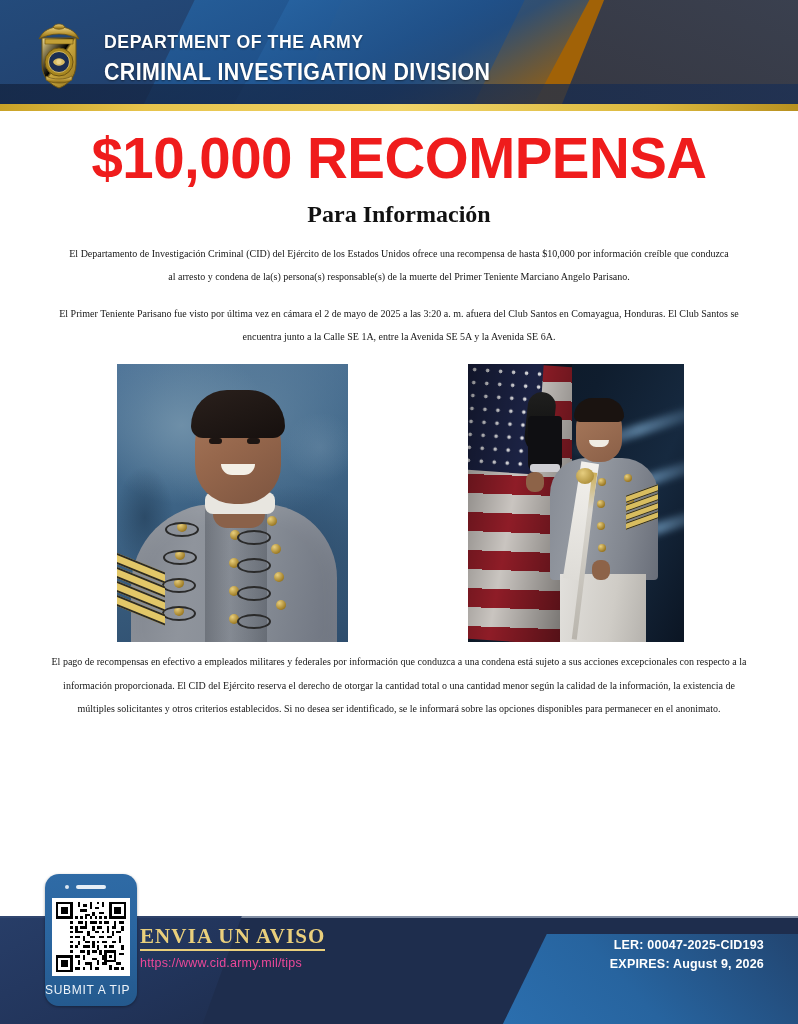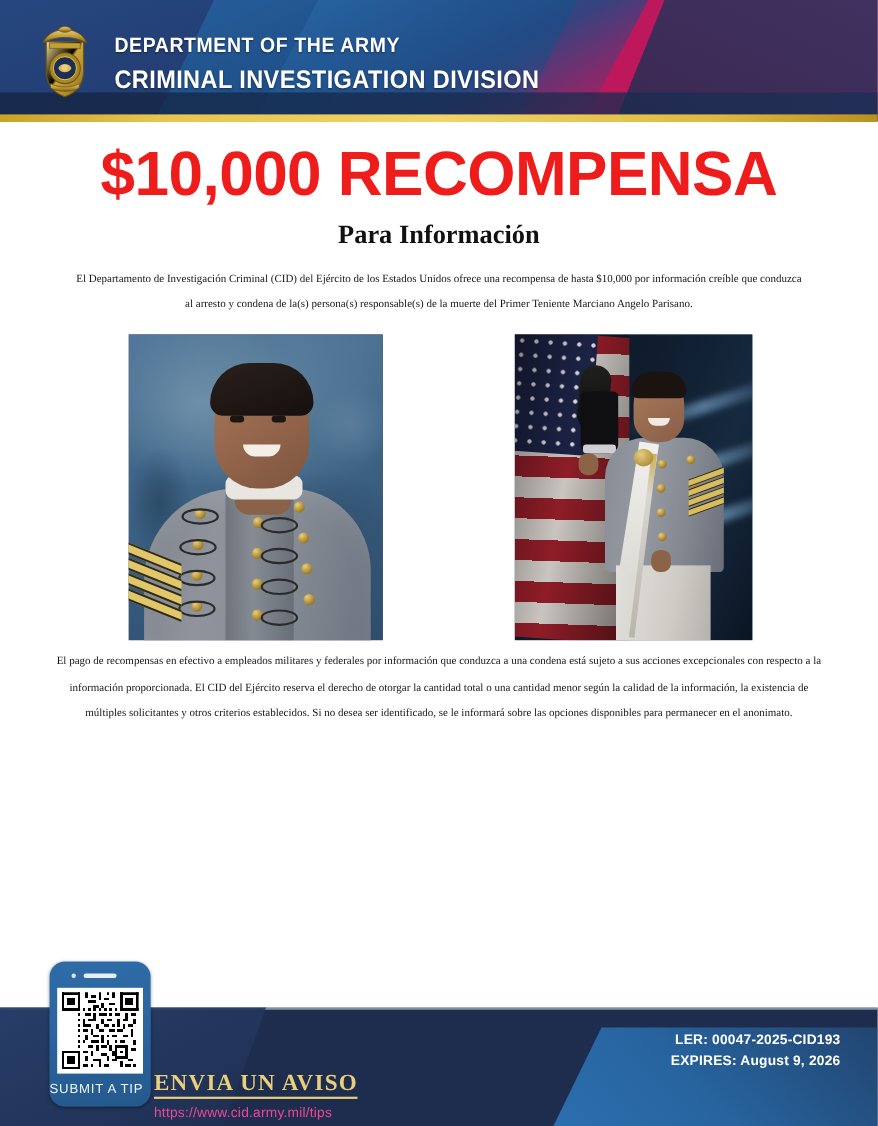--- a/index.html
+++ b/index.html
@@ -15,21 +15,21 @@
     font-family: "Liberation Serif", serif;
     color: #111111;
   }
 
   
   .header {
     position: absolute;
     left: 0; top: 0;
     width: 798px;
     height: 110px;
-    background: #be185d;
+    background: #a16207;
     overflow: hidden;
   }
   .hdr-wedge-a {
     position: absolute;
     left: -60px; top: -40px;
     width: 420px; height: 260px;
     background: linear-gradient(160deg, #1e4e87 0%, #1b3f73 55%, #1b2c4f 100%);
     transform: skewX(-24deg);
     transform-origin: top left;
     opacity: 0.95;
@@ -506,21 +506,20 @@
   .ftr-envia {
     font-family: "Liberation Serif", serif;
     font-weight: bold;
     font-size: 21px;
     letter-spacing: 1.1px;
     color: #e9cf7c;
     border-bottom: 2px solid #e9cf7c;
     display: inline-block;
     padding-bottom: 1px;
     line-height: 24px;
-    margin-top: 48px;
   }
   .ftr-anon {
     font-family: "Liberation Serif", serif;
     font-weight: bold;
     font-size: 15.5px;
     color: #ffffff;
     margin-top: 6px;
     line-height: 19px;
   }
   .ftr-url {
@@ -593,20 +592,21 @@
   </div>
 </div>
 <div class="gold-rule"></div>
 
 <div class="sheet">
 
   <div class="reward-headline">$10,000 RECOMPENSA</div>
   <div class="sub-headline">Para Información</div>
 
   <p class="para">El Departamento de Investigación Criminal (CID) del Ejército de los Estados Unidos ofrece una recompensa de hasta $10,000 por información creíble que conduzca al arresto y condena de la(s) persona(s) responsable(s) de la muerte del Primer Teniente Marciano Angelo Parisano.</p>
+  <p class="para tight">El Primer Teniente Parisano fue visto por última vez en cámara el 2 de mayo de 2025 a las 3:20 a. m. afuera del Club Santos en Comayagua, Honduras. El Club Santos se encuentra junto a la Calle SE 1A, entre la Avenida SE 5A y la Avenida SE 6A.</p>
 
   <div class="photo-row">
 
     <div class="photo photo-left">
       <div class="p1-bg"></div>
       <div class="p1-torso"></div>
       <div class="p1-neck"></div>
       <div class="p1-collar"></div>
       <div class="p1-head"></div>
       <div class="p1-hair"></div>

